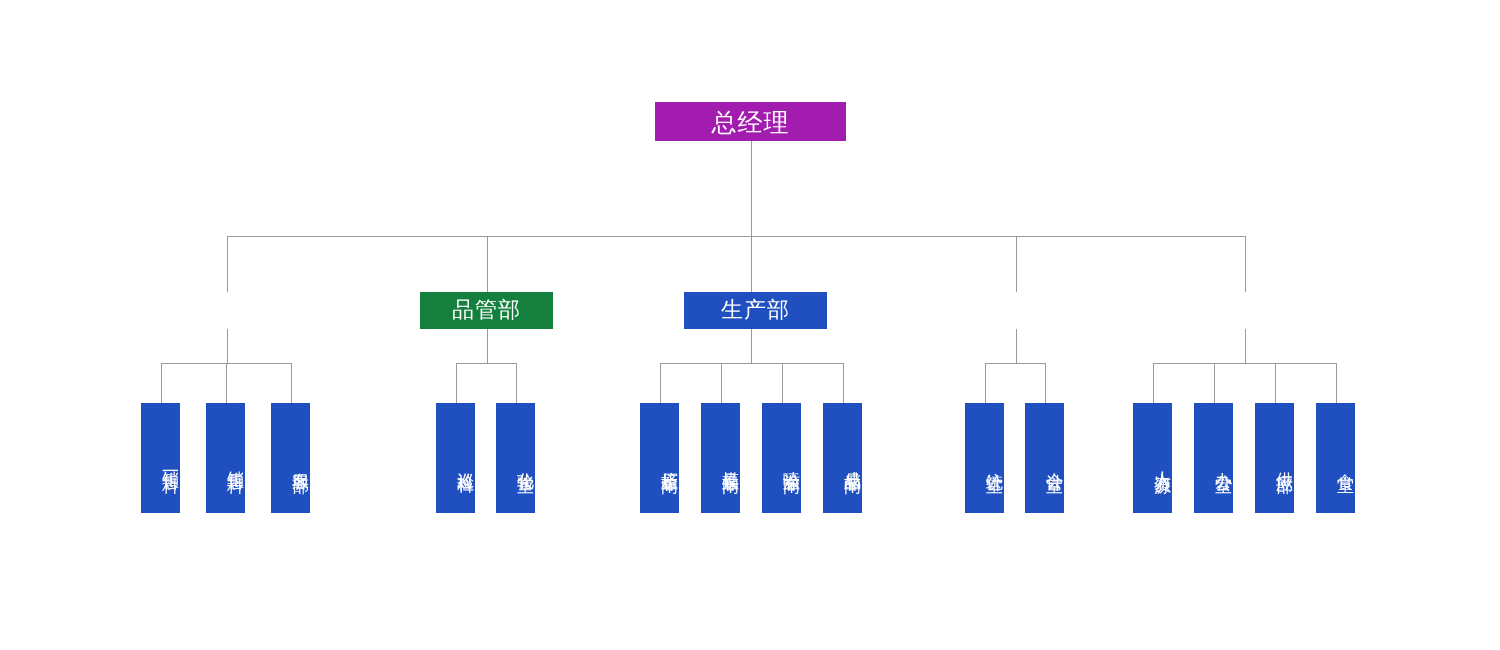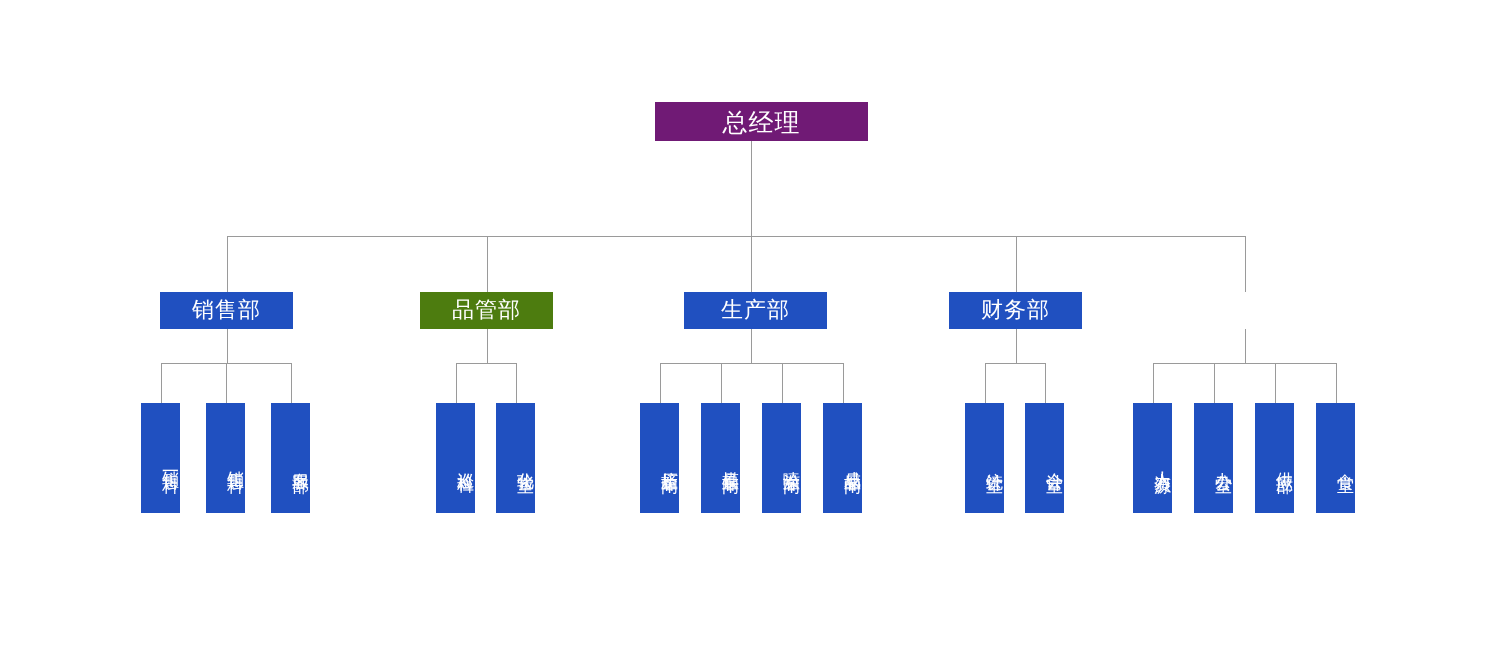--- a/index.html
+++ b/index.html
@@ -59,55 +59,53 @@
     padding-top: 7px;
     align-items: flex-start;
     justify-content: center;
   }
 </style>
 </head>
 <body>
 
 <div id="org-chart" style="background: rgb(255, 255, 255);">
 
-<div class="node root" style="left: 655px; top: 102px; width: 213px; height: 39px; background: #701a75; color: rgb(255, 255, 255);">总经理</div>
+<div class="node root" style="left: 655px; top: 102px; width: 191px; height: 39px; background: #a21caf; color: rgb(255, 255, 255);">总经理</div>
     <div class="line v" style="left: 751px; top: 141px; height: 95px; background: rgb(154, 154, 154);"></div>
     <div class="line h" style="left: 227px; top: 236px; width: 1018px; background: rgb(154, 154, 154);"></div>
     <div class="line v" style="left: 227px; top: 236px; height: 56px; background: rgb(154, 154, 154);"></div>
-    <div class="node dept" style="left: 160px; top: 292px; width: 133px; height: 37px; background: rgb(32, 80, 192); color: rgb(255, 255, 255);">销售部</div>
     <div class="line v" style="left: 227px; top: 329px; height: 34px; background: rgb(154, 154, 154);"></div>
     <div class="line h" style="left: 161px; top: 363px; width: 130px; background: rgb(154, 154, 154);"></div>
     <div class="line v" style="left: 161px; top: 363px; height: 40px; background: rgb(154, 154, 154);"></div>
     <div class="node unit" style="left: 141px; top: 403px; width: 39px; height: 110px; background: rgb(32, 80, 192); color: rgb(255, 255, 255);">销售一科</div>
     <div class="line v" style="left: 226px; top: 363px; height: 40px; background: rgb(154, 154, 154);"></div>
     <div class="node unit" style="left: 206px; top: 403px; width: 39px; height: 110px; background: rgb(32, 80, 192); color: rgb(255, 255, 255);">销售二科</div>
     <div class="line v" style="left: 291px; top: 363px; height: 40px; background: rgb(154, 154, 154);"></div>
     <div class="node unit" style="left: 271px; top: 403px; width: 39px; height: 110px; background: rgb(32, 80, 192); color: rgb(255, 255, 255);">客服部</div>
     <div class="line v" style="left: 487px; top: 236px; height: 56px; background: rgb(154, 154, 154);"></div>
-    <div class="node dept" style="left: 420px; top: 292px; width: 133px; height: 37px; background: #4d7c0f; color: rgb(255, 255, 255);">品管部</div>
+    <div class="node dept" style="left: 420px; top: 292px; width: 133px; height: 37px; background: #15803d; color: rgb(255, 255, 255);">品管部</div>
     <div class="line v" style="left: 487px; top: 329px; height: 34px; background: rgb(154, 154, 154);"></div>
     <div class="line h" style="left: 456px; top: 363px; width: 60px; background: rgb(154, 154, 154);"></div>
     <div class="line v" style="left: 456px; top: 363px; height: 40px; background: rgb(154, 154, 154);"></div>
     <div class="node unit" style="left: 436px; top: 403px; width: 39px; height: 110px; background: rgb(32, 80, 192); color: rgb(255, 255, 255);">巡检科</div>
     <div class="line v" style="left: 516px; top: 363px; height: 40px; background: rgb(154, 154, 154);"></div>
     <div class="node unit" style="left: 496px; top: 403px; width: 39px; height: 110px; background: rgb(32, 80, 192); color: rgb(255, 255, 255);">化验室</div>
     <div class="line v" style="left: 751px; top: 236px; height: 56px; background: rgb(154, 154, 154);"></div>
     <div class="node dept" style="left: 684px; top: 292px; width: 143px; height: 37px; background: rgb(32, 80, 192); color: rgb(255, 255, 255);">生产部</div>
     <div class="line v" style="left: 751px; top: 329px; height: 34px; background: rgb(154, 154, 154);"></div>
     <div class="line h" style="left: 660px; top: 363px; width: 183px; background: rgb(154, 154, 154);"></div>
     <div class="line v" style="left: 660px; top: 363px; height: 40px; background: rgb(154, 154, 154);"></div>
     <div class="node unit" style="left: 640px; top: 403px; width: 39px; height: 110px; background: rgb(32, 80, 192); color: rgb(255, 255, 255);">挤压车间</div>
     <div class="line v" style="left: 721px; top: 363px; height: 40px; background: rgb(154, 154, 154);"></div>
     <div class="node unit" style="left: 701px; top: 403px; width: 39px; height: 110px; background: rgb(32, 80, 192); color: rgb(255, 255, 255);">模具车间</div>
     <div class="line v" style="left: 782px; top: 363px; height: 40px; background: rgb(154, 154, 154);"></div>
     <div class="node unit" style="left: 762px; top: 403px; width: 39px; height: 110px; background: rgb(32, 80, 192); color: rgb(255, 255, 255);">喷涂车间</div>
     <div class="line v" style="left: 843px; top: 363px; height: 40px; background: rgb(154, 154, 154);"></div>
     <div class="node unit" style="left: 823px; top: 403px; width: 39px; height: 110px; background: rgb(32, 80, 192); color: rgb(255, 255, 255);">成品车间</div>
     <div class="line v" style="left: 1016px; top: 236px; height: 56px; background: rgb(154, 154, 154);"></div>
-    <div class="node dept" style="left: 949px; top: 292px; width: 133px; height: 37px; background: rgb(32, 80, 192); color: rgb(255, 255, 255);">财务部</div>
     <div class="line v" style="left: 1016px; top: 329px; height: 34px; background: rgb(154, 154, 154);"></div>
     <div class="line h" style="left: 985px; top: 363px; width: 60px; background: rgb(154, 154, 154);"></div>
     <div class="line v" style="left: 985px; top: 363px; height: 40px; background: rgb(154, 154, 154);"></div>
     <div class="node unit" style="left: 965px; top: 403px; width: 39px; height: 110px; background: rgb(32, 80, 192); color: rgb(255, 255, 255);">统计室</div>
     <div class="line v" style="left: 1045px; top: 363px; height: 40px; background: rgb(154, 154, 154);"></div>
     <div class="node unit" style="left: 1025px; top: 403px; width: 39px; height: 110px; background: rgb(32, 80, 192); color: rgb(255, 255, 255);">会计室</div>
     <div class="line v" style="left: 1245px; top: 236px; height: 56px; background: rgb(154, 154, 154);"></div>
     <div class="line v" style="left: 1245px; top: 329px; height: 34px; background: rgb(154, 154, 154);"></div>
     <div class="line h" style="left: 1153px; top: 363px; width: 183px; background: rgb(154, 154, 154);"></div>
     <div class="line v" style="left: 1153px; top: 363px; height: 40px; background: rgb(154, 154, 154);"></div>

